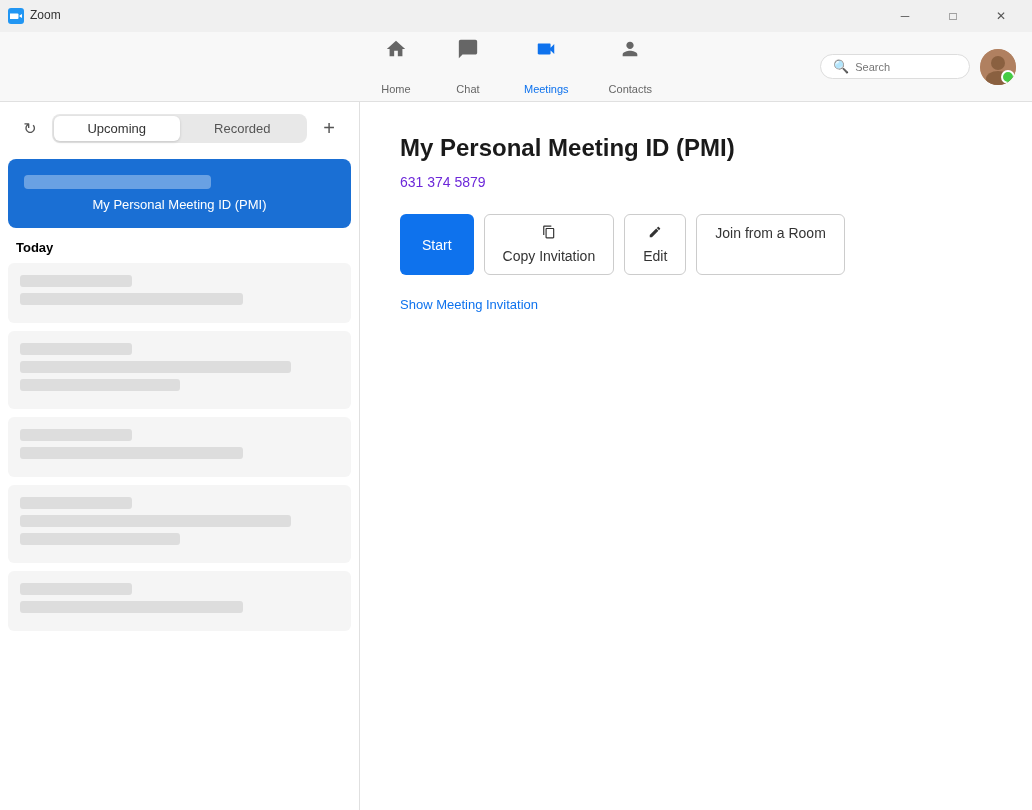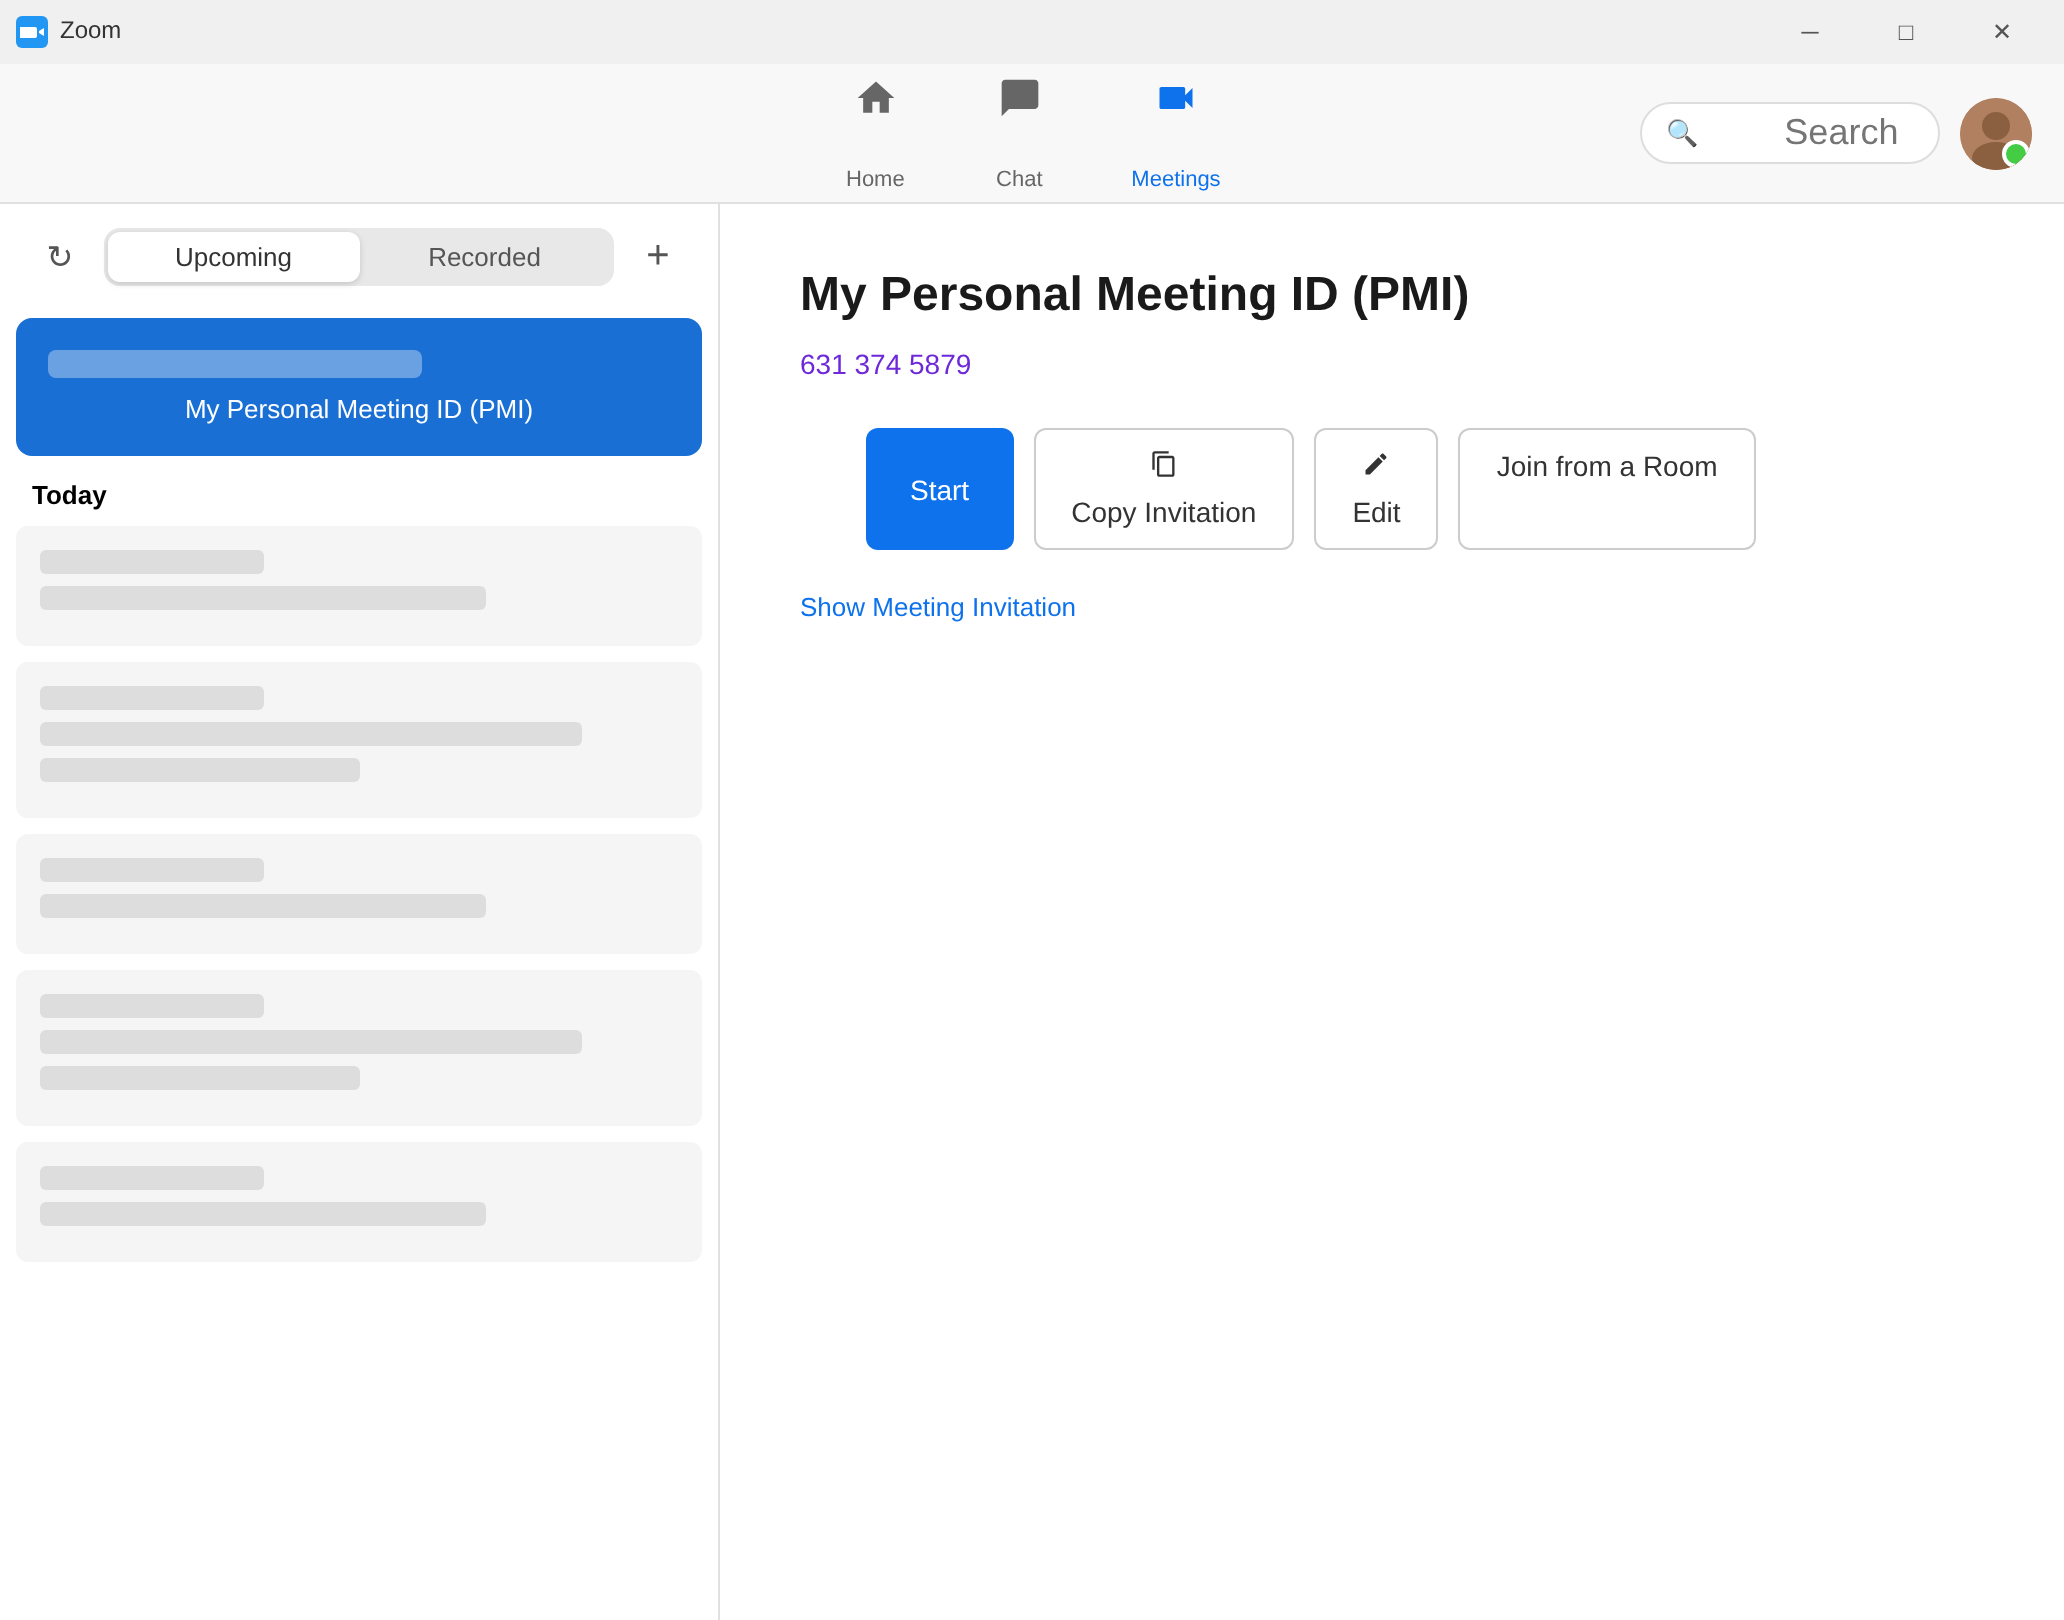--- a/index.html
+++ b/index.html
@@ -117,25 +117,24 @@
       gap: 6px;
       width: 150px;
     }
     .search-icon-inline {
       color: #888;
       font-size: 13px;
     }
     .search-input {
       border: none;
       outline: none;
-      font-size: 18px;
+      font-size: 11px;
       color: #ec4899;
       background: transparent;
       width: 100px;
-      margin-left: 37px;
     }
     .avatar-circle {
       width: 36px;
       height: 36px;
       border-radius: 50%;
       background: #c0a080;
       overflow: hidden;
       position: relative;
       cursor: pointer;
     }
@@ -309,21 +308,20 @@
     }
     .btn-start {
       background: #0e72ed;
       color: white;
       border: none;
       border-radius: 6px;
       padding: 10px 22px;
       font-size: 14px;
       font-weight: 500;
       cursor: pointer;
-      margin-left: 33px;
     }
     .btn-outline {
       background: white;
       color: #333;
       border: 1px solid #ccc;
       border-radius: 6px;
       padding: 10px 18px;
       font-size: 14px;
       cursor: pointer;
       display: flex;
@@ -393,20 +391,28 @@
 
       <div class="nav-item active">
         <span class="nav-icon" style="color:#0e72ed">
           <svg class="nav-svg" viewBox="0 0 24 24" fill="#0e72ed">
             <path d="M17 10.5V7c0-.55-.45-1-1-1H4c-.55 0-1 .45-1 1v10c0 .55.45 1 1 1h12c.55 0 1-.45 1-1v-3.5l4 4v-11l-4 4z"></path>
           </svg>
         </span>
         <span class="nav-label" style="color:#0e72ed">Meetings</span>
       </div>
 
+      <div class="nav-item">
+        <span class="nav-icon">
+          <svg class="nav-svg" viewBox="0 0 24 24">
+            <path d="M12 12c2.21 0 4-1.79 4-4s-1.79-4-4-4-4 1.79-4 4 1.79 4 4 4zm0 2c-2.67 0-8 1.34-8 4v2h16v-2c0-2.66-5.33-4-8-4z"></path>
+          </svg>
+        </span>
+        <span class="nav-label">Contacts</span>
+      </div>
     </div>
 
     <div class="nav-right">
 
       <div class="search-box">
         <span class="search-icon-inline">🔍</span>
         <input class="search-input" type="text" placeholder="Search" style="">
       </div>
 
       <div class="avatar-circle">

